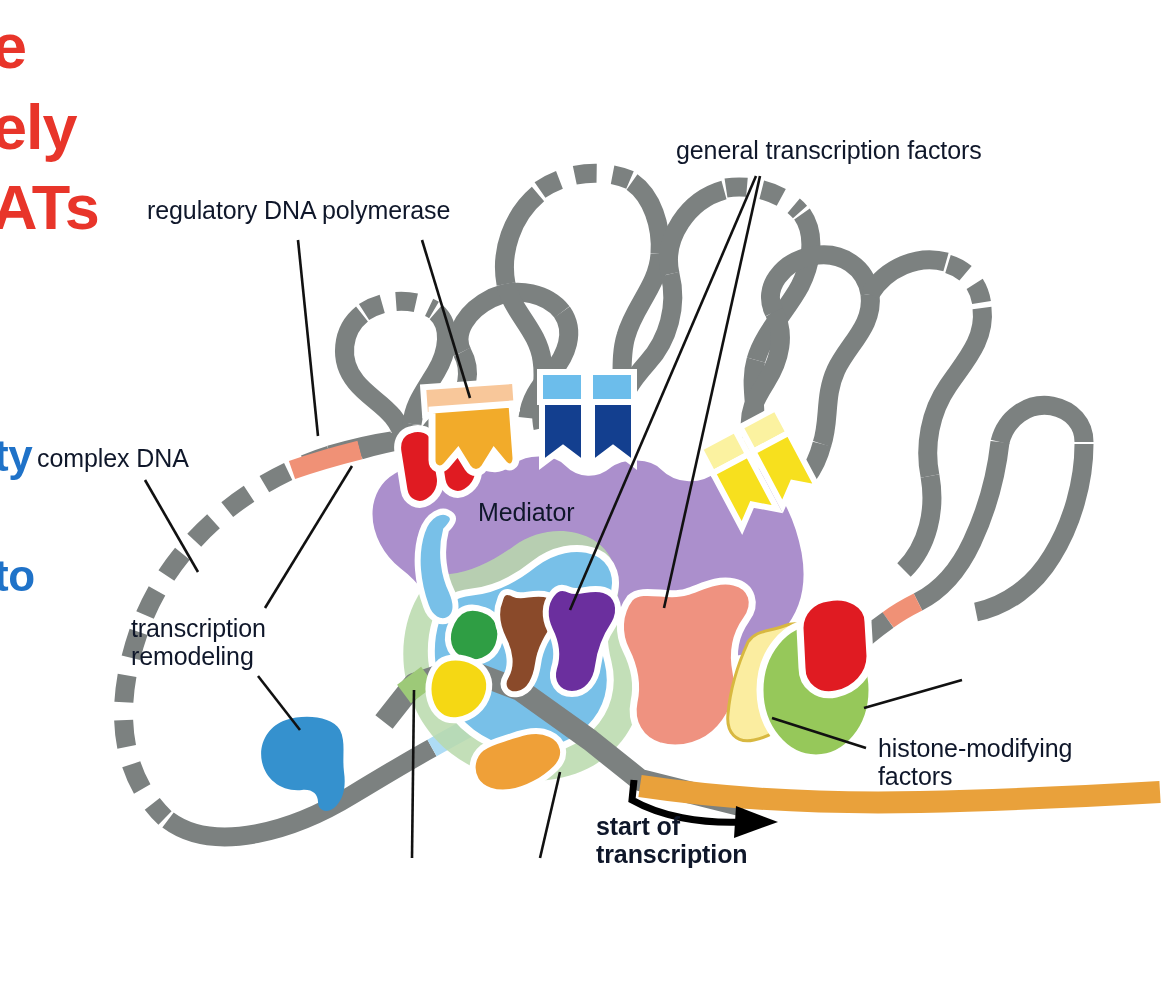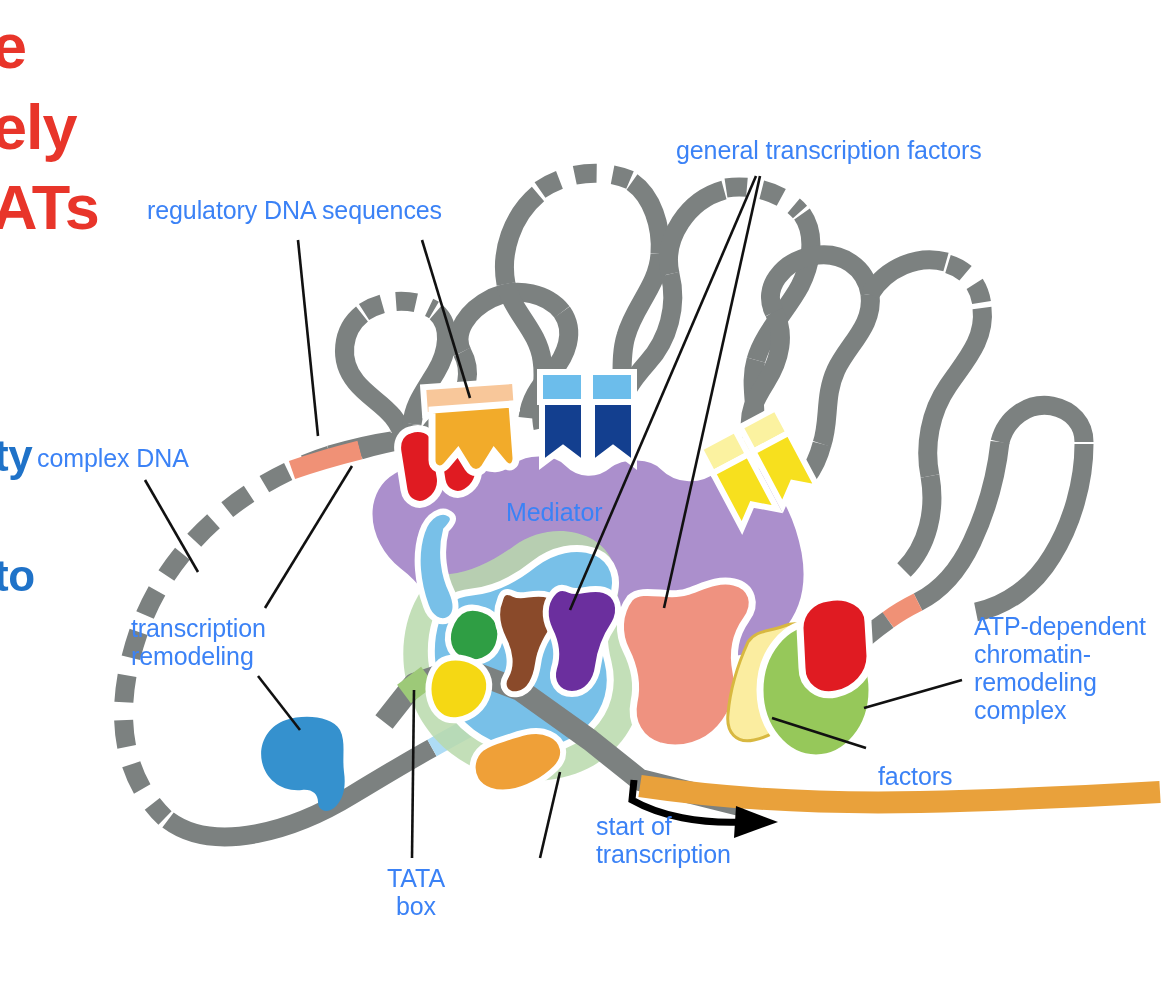--- a/index.html
+++ b/index.html
@@ -20,21 +20,21 @@
   #stage svg {
     position: absolute;
     top: 0;
     left: 0;
     width: 1172px;
     height: 994px;
   }
   .lbl {
     position: absolute;
     font-family: "Liberation Sans", sans-serif;
-    color: #3b82f6;
+    color: #0f172a;
     font-size: 25px;
     line-height: 1.12;
     white-space: pre;
     letter-spacing: -0.1px;
   }
   .slide-red {
     position: absolute;
     font-family: "Liberation Sans", sans-serif;
     font-weight: bold;
     color: #e8352a;
@@ -276,30 +276,28 @@
 
 </svg>
 
 <div class="slide-red" style="left:-8px; top:6px;"><span>e</span><br><span>ely</span><br><span>ATs</span></div>
 
 <div class="slide-blue" style="left:-6px; top:430px;">ty</div>
 <div class="slide-blue" style="left:-6px; top:550px;">to</div>
 
 <div class="lbl" style="left:676px; top:136px;">general transcription factors</div>
 
-<div class="lbl" style="left:147px; top:196px;">regulatory DNA sequences</div>
+<div class="lbl" style="left:147px; top:196px;">regulatory DNA polymerase</div>
 
 <div class="lbl" style="left:37px; top:444px;">complex DNA</div>
 
-<div class="lbl" style="left:478px; top:498px;margin-left:28px;">Mediator</div>
+<div class="lbl" style="left:478px; top:498px;">Mediator</div>
 
 <div class="lbl" style="left:131px; top:614px;"><span>transcription</span><br><span>remodeling</span></div>
 
-<div class="lbl" style="left:974px; top:612px;"><span>ATP-dependent</span><br><span>chromatin-</span><br><span>remodeling</span><br><span>complex</span></div>
-
-<div class="lbl" style="left:878px; top:734px;"><br><span>factors</span></div>
-
-<div class="lbl" style="left:596px; top:812px;"><span>start of</span><br><span>transcription</span></div>
-
-<div class="lbl ta-c" style="left:368px; top:864px; width:96px;"><span>TATA</span><br><span>box</span></div>
+
+<div class="lbl" style="left:878px; top:734px;"><span>histone-modifying</span><br><span>factors</span></div>
+
+<div class="lbl" style="left:596px; top:812px;font-weight:bold;"><span>start of</span><br><span>transcription</span></div>
+
 
 
 </div>
 
 </body></html>

